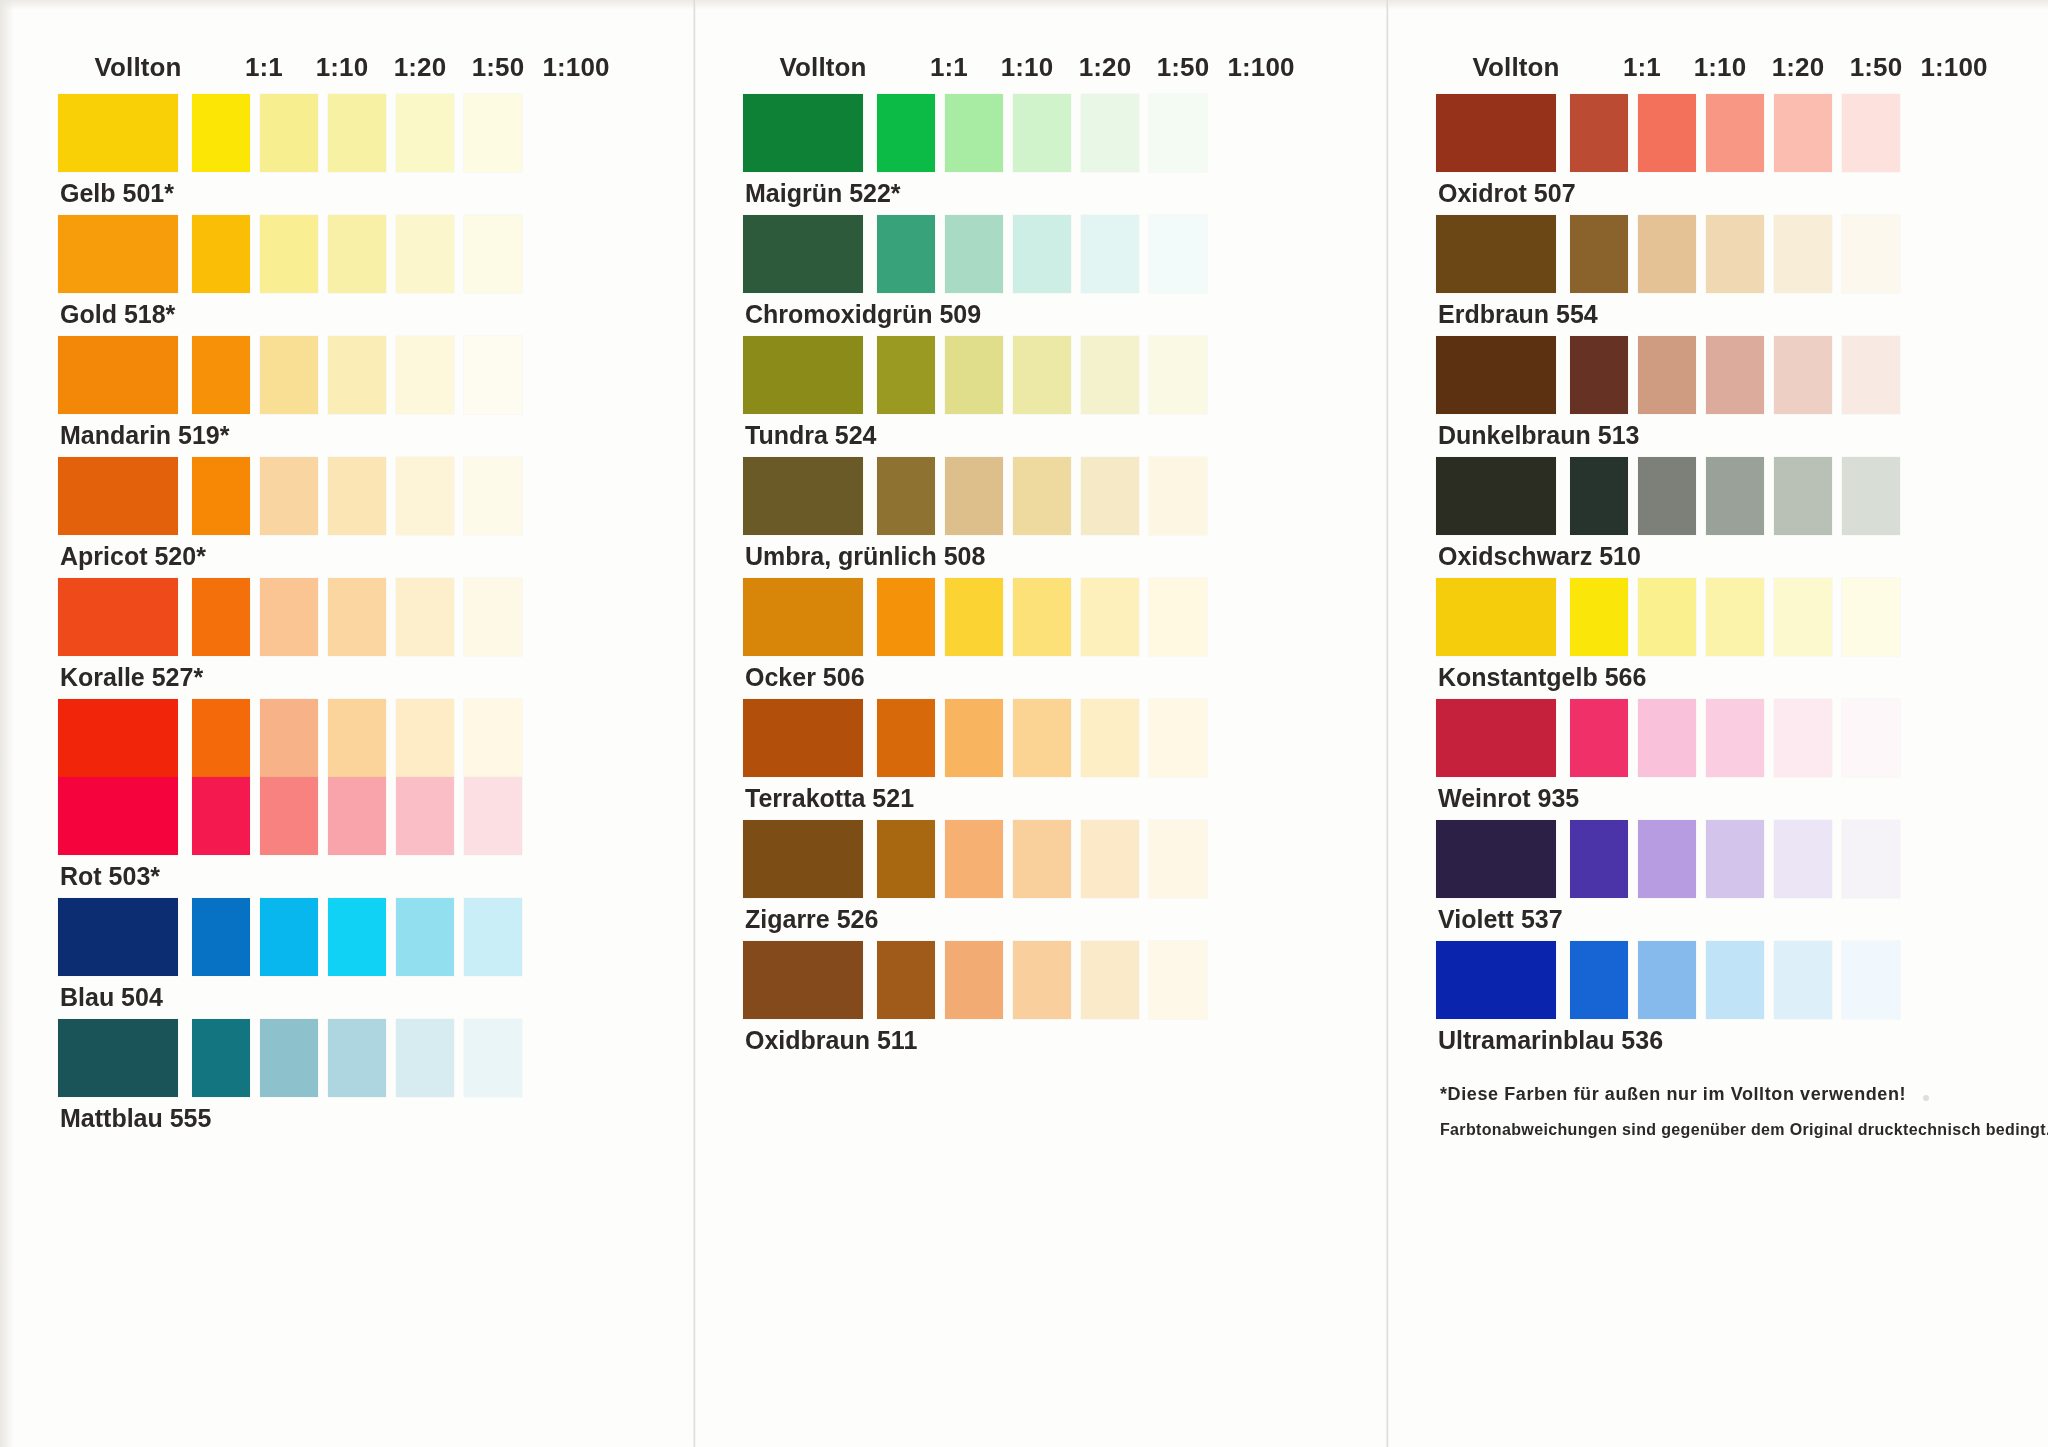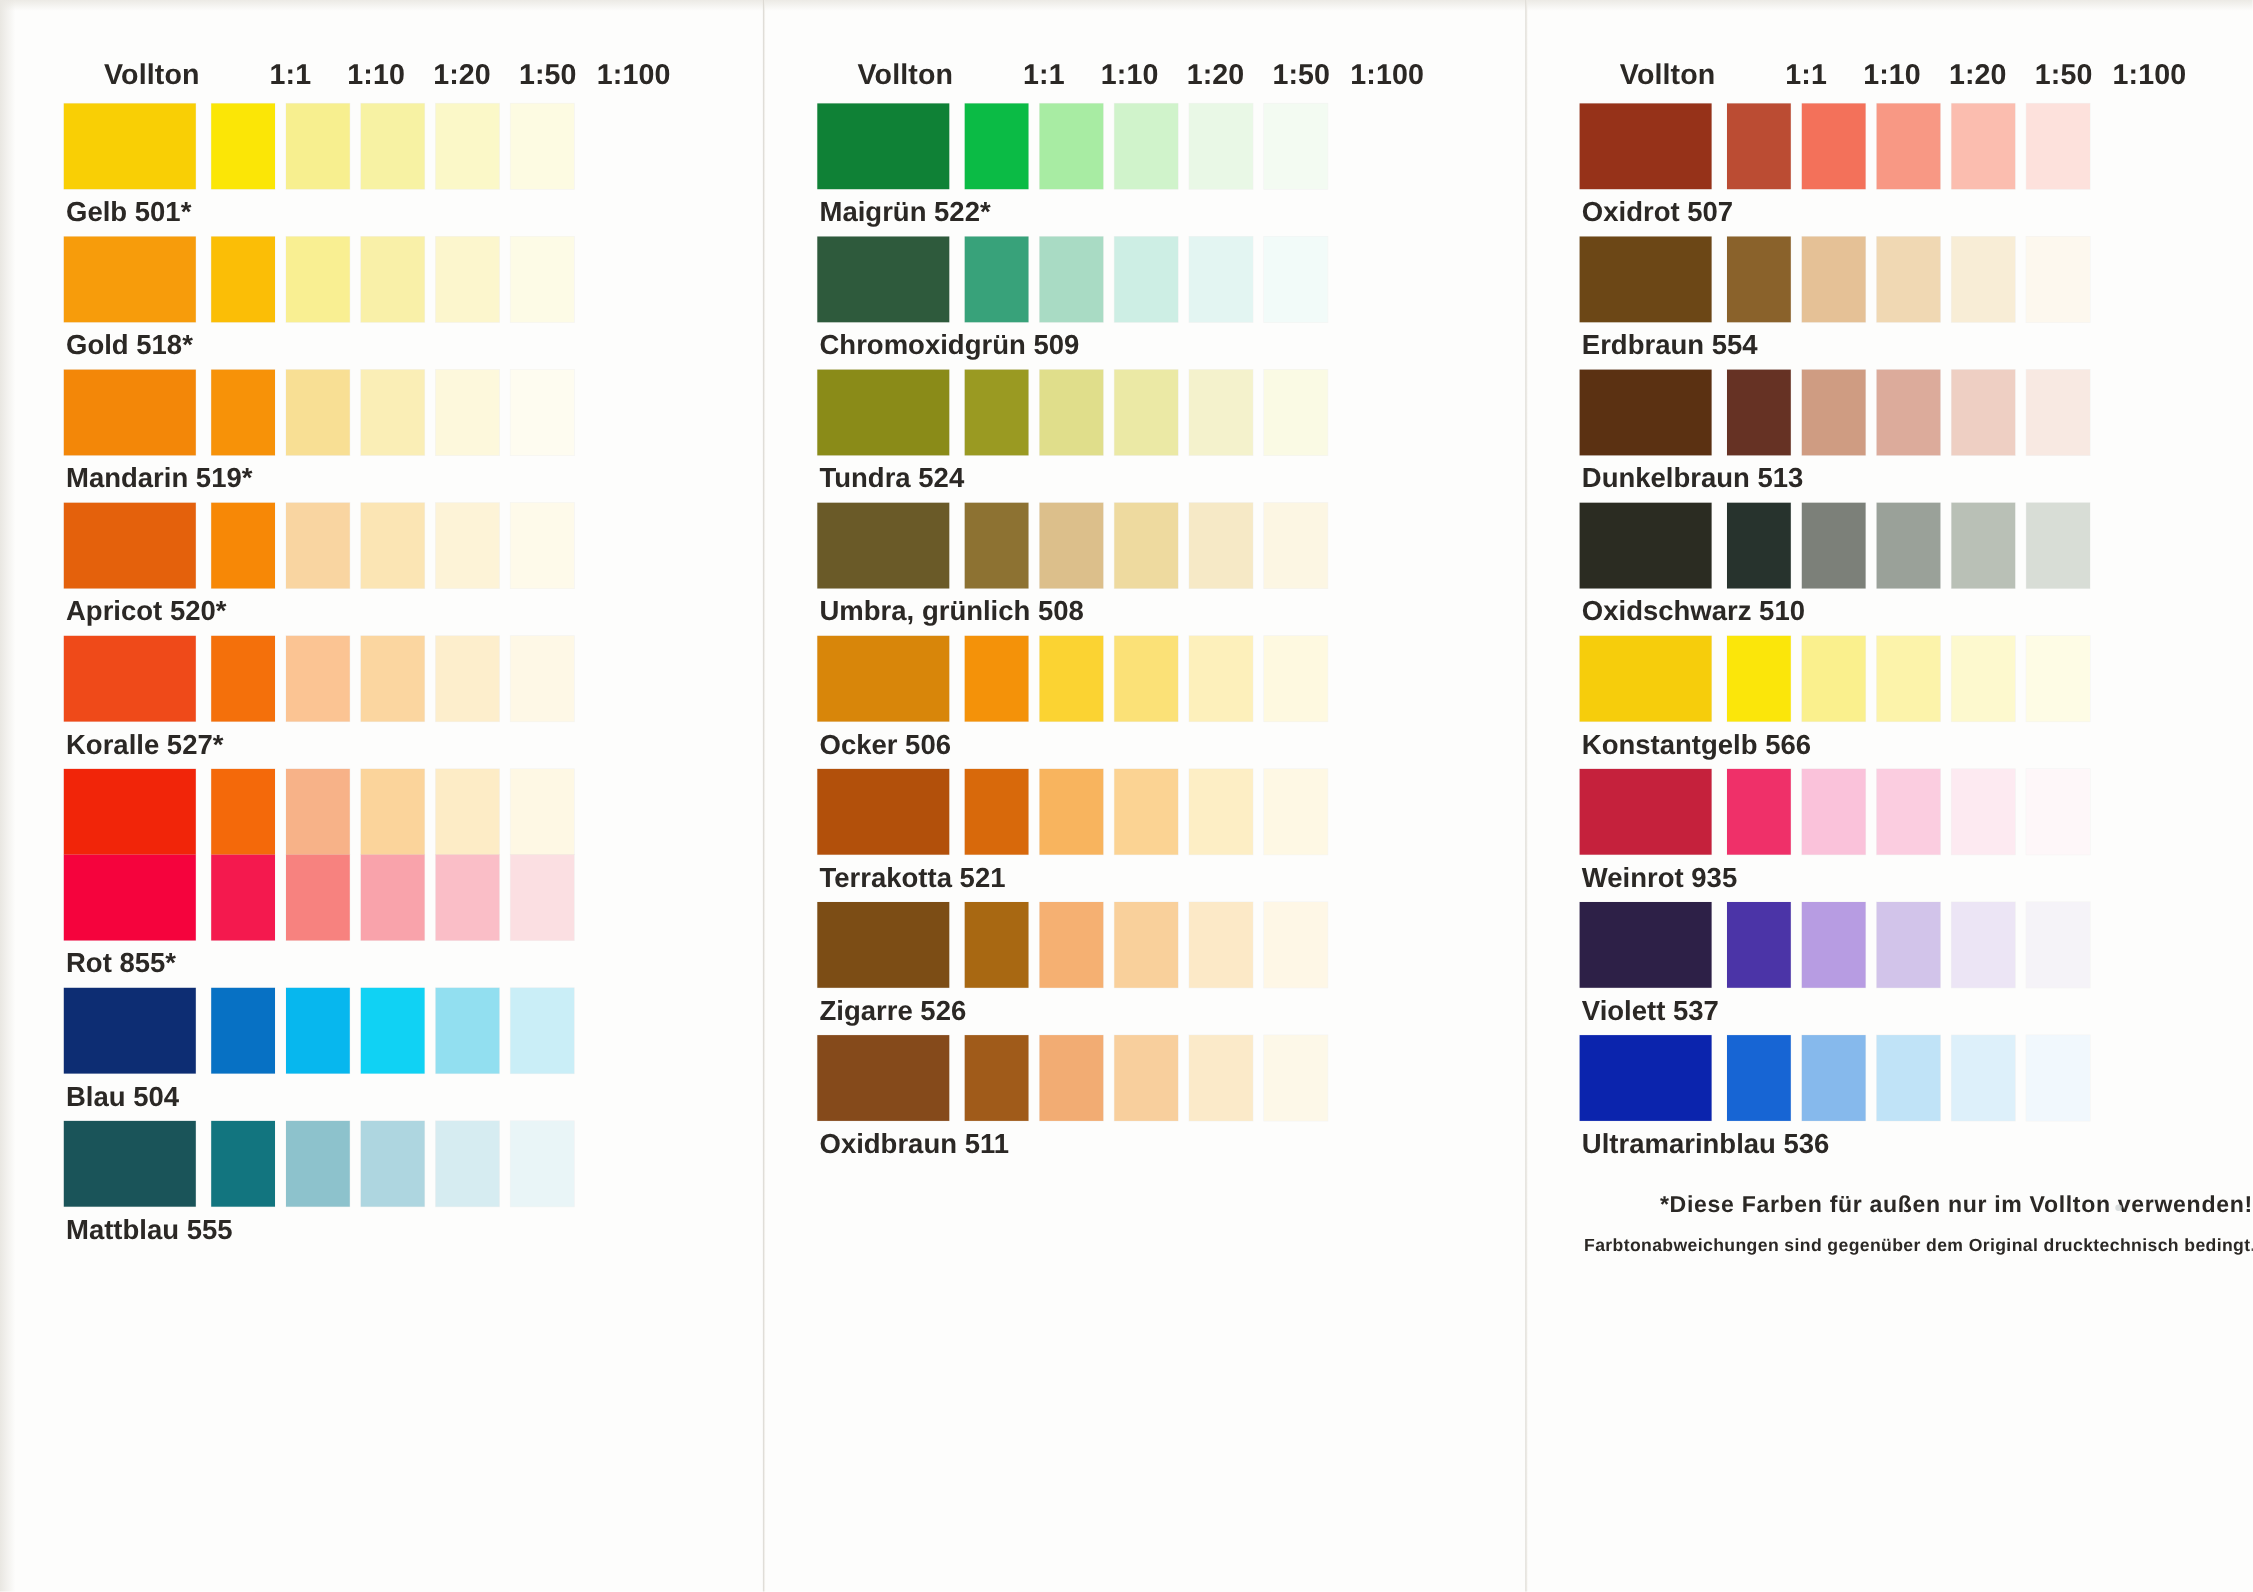--- a/index.html
+++ b/index.html
@@ -106,26 +106,25 @@
     padding: 9px 0 9px 2px;
     white-space: nowrap;
   }
 
   
   .footnotes {
     margin-top: 22px;
     padding-left: 4px;
   }
   .fn-main {
-    font-size: 21px;
+    font-size: 18px;
     font-weight: bold;
     letter-spacing: 0.6px;
     color: #2b2825;
     white-space: nowrap;
-    text-align: right;
   }
   .fn-sub {
     margin-top: 16px;
     font-size: 16px;
     font-weight: bold;
     letter-spacing: 0.35px;
     color: #2b2825;
     white-space: nowrap;
   }
 
@@ -264,21 +263,21 @@
             <div class="sw sw-tint" title="Rot 503* — 1:1" style="background: rgb(244, 25, 78);"></div>
             <div class="gap-tint"></div>
             <div class="sw sw-tint" title="Rot 503* — 1:10" style="background: rgb(247, 130, 127);"></div>
             <div class="gap-tint"></div>
             <div class="sw sw-tint" title="Rot 503* — 1:20" style="background: rgb(249, 163, 171);"></div>
             <div class="gap-tint"></div>
             <div class="sw sw-tint" title="Rot 503* — 1:50" style="background: rgb(250, 190, 199);"></div>
             <div class="gap-tint"></div>
             <div class="sw sw-tint" title="Rot 503* — 1:100" style="background: rgb(251, 223, 226);"></div>
           </div>
-          <div class="row-label">Rot 855*</div>
+          <div class="row-label">Rot 503*</div>
         </div>
         <div class="swatch-row">
           <div class="swatch-line">
             <div class="sw sw-vollton" title="Blau 504 — Vollton" style="background: rgb(13, 45, 115);"></div>
             <div class="gap-main"></div>
             <div class="sw sw-tint" title="Blau 504 — 1:1" style="background: rgb(7, 113, 196);"></div>
             <div class="gap-tint"></div>
             <div class="sw sw-tint" title="Blau 504 — 1:10" style="background: rgb(7, 183, 238);"></div>
             <div class="gap-tint"></div>
             <div class="sw sw-tint" title="Blau 504 — 1:20" style="background: rgb(16, 210, 244);"></div>

